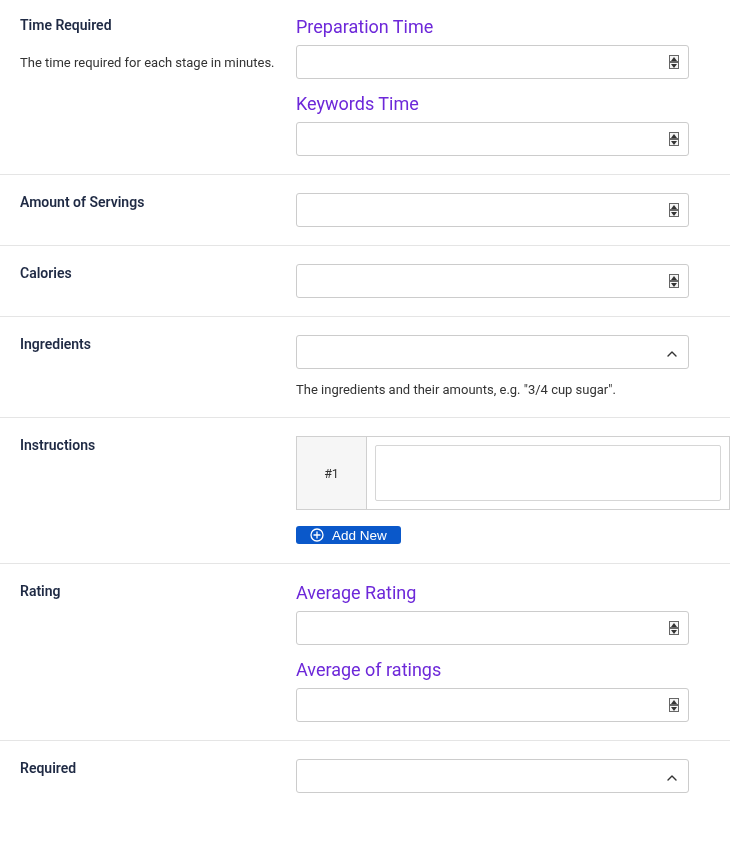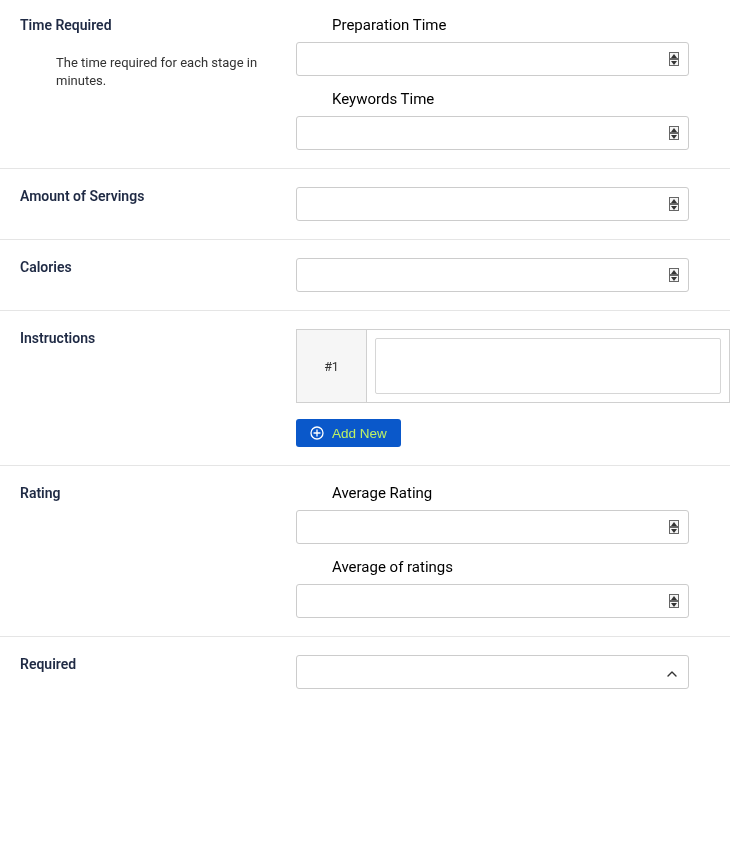--- a/index.html
+++ b/index.html
@@ -6,23 +6,23 @@
     body { font-family: -apple-system, BlinkMacSystemFont, "Segoe UI", Roboto, Helvetica, Arial, sans-serif; font-size: 13.5px; color: #1a2b48; background: #fff; }
 
     .container { width: 730px; padding-top: 16px; }
 
     .section { display: flex; border-bottom: 1px solid #e5e5e5; padding: 18px 0 18px 0; }
     .section:first-child { padding-top: 0; }
     .left-col { flex: 0 0 296px; padding: 0 16px 0 20px; }
     .right-col { flex: 1 1 auto; padding-right: 0; }
 
     .label-heading { font-weight: 600; color: #1f2a44; font-size: 14px; line-height: 1.4; }
-    .label-desc { color: #333; font-size: 13px; line-height: 1.45; margin-top: 18px; margin-left: 36px; }
-
-    .sublabel { color: #000000; font-size: 15px; margin-bottom: 8px; display: block; margin-left: 36px; }
+    .label-desc { color: #333; font-size: 13px; line-height: 1.45; margin-top: 18px; }
+
+    .sublabel { color: #6d28d9; font-size: 18px; margin-bottom: 8px; display: block; }
 
     .field-block { margin-bottom: 14px; }
     .field-block:last-child { margin-bottom: 0; }
 
     .helper { color: #333; font-size: 13px; margin-top: 12px; line-height: 1.4; }
 
     .num-input, .text-wrap {
       position: relative;
       width: 393px;
       max-width: 393px;
@@ -105,25 +105,25 @@
       border-radius: 2px;
       font-size: 13px;
       padding: 6px 8px;
       resize: none;
     }
 
     .add-btn {
       margin-top: 16px;
       background: #0a58ca;
       border: none;
-      color: #bef264;
+      color: #ffffff;
       font-size: 13.5px;
       font-weight: 500;
       padding: 0 14px;
-      height: 28px;
+      height: 18px;
       border-radius: 3px;
       cursor: pointer;
       display: inline-flex;
       align-items: center;
       gap: 8px;
     }
     .plus-circle {
       width: 14px; height: 14px;
       display: inline-flex; align-items: center; justify-content: center;
     }
@@ -220,20 +220,36 @@
           <span class="box">
               <svg width="6" height="4" viewBox="0 0 6 4">
                 <path d="M0 0 L3 4 L6 0 Z" fill="#333"></path>
               </svg>
             </span>
         </span>
       </div>
     </div>
   </div>
 
+  <div class="section">
+    <div class="left-col">
+      <div class="label-heading">Ingredients</div>
+    </div>
+    <div class="right-col">
+      <div class="num-input">
+        <div class="select-like" tabindex="0"></div>
+        <span class="select-caret">
+          <svg width="10" height="6" viewBox="0 0 10 6">
+              <path d="M1 5 L5 1 L9 5" fill="none" stroke="#333" stroke-width="1.4" stroke-linecap="round" stroke-linejoin="round"></path>
+            </svg>
+        </span>
+      </div>
+      <div class="helper">The ingredients and their amounts, e.g. "3/4 cup sugar".</div>
+    </div>
+  </div>
 
   <div class="section">
     <div class="left-col">
       <div class="label-heading">Instructions</div>
     </div>
     <div class="right-col">
       <div class="instr-table">
         <div class="instr-num">#1</div>
         <div class="instr-cell">
           <input type="text" style="">

